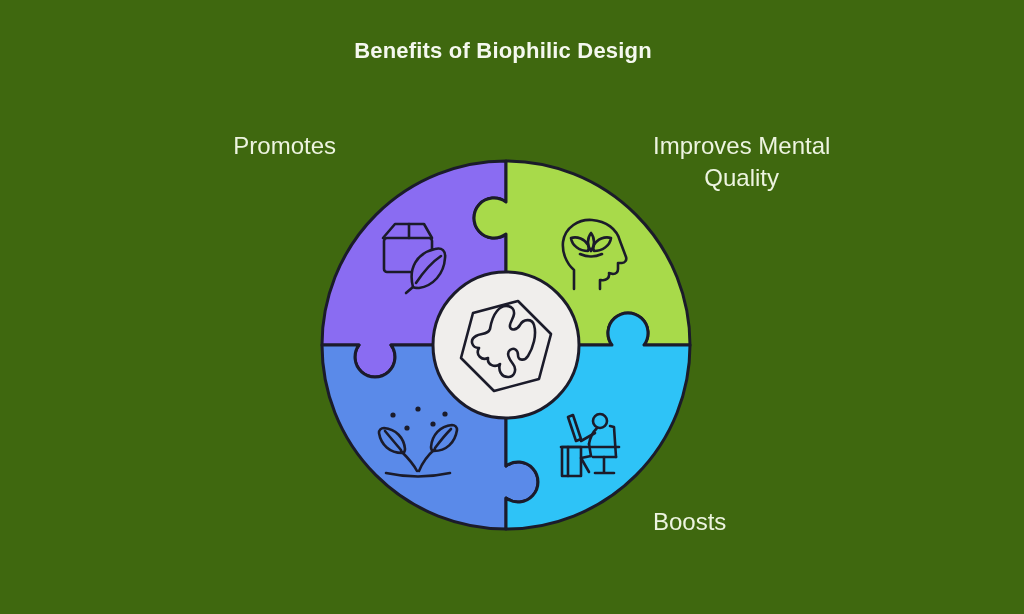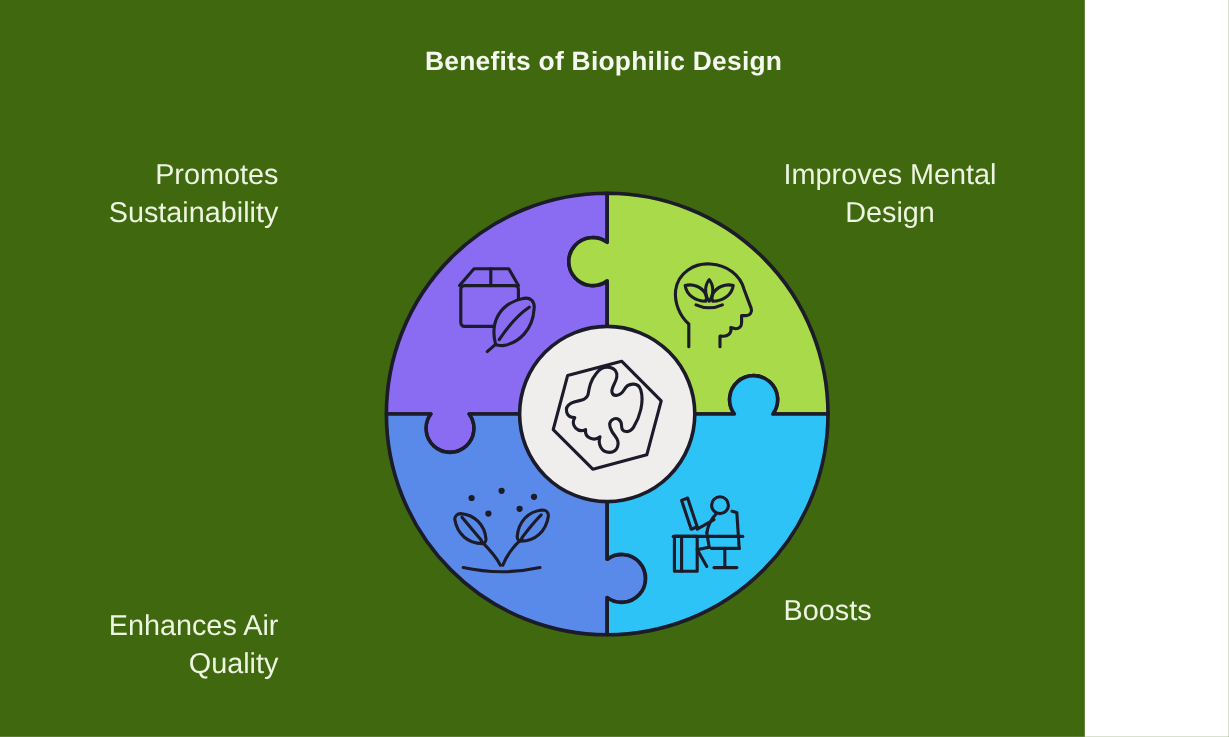--- a/index.html
+++ b/index.html
@@ -1,42 +1,41 @@
 <!DOCTYPE html>
 <html><head>
 <meta charset="utf-8">
 <style>
   html,body{margin:0;padding:0;}
   .stage{
     position:relative;
-    width:904px;height:614px;
+    width:1024px;height:614px;
     overflow:hidden;
     font-family:"Liberation Sans", sans-serif;
-    text-decoration:underline;
   }
   .title{
     position:absolute;
     top:38px;left:0;width:1006px;
     text-align:center;
     font-size:22px;font-weight:bold;
     letter-spacing:.2px;
     color:#f5f8ef;
     margin:0;
   }
   .diagram-svg{position:absolute;inset:0;width:1024px;height:614px;}
   .q-label{
     position:absolute;
     font-size:24px;line-height:32px;
     color:#edf4e0;
     white-space:nowrap;
   }
-  .q-label.tl{top:130px;right:672px;text-align:right;}
+  .q-label.tl{top:130px;right:688px;text-align:right;}
   .q-label.tr{top:130px;left:653px;text-align:center;}
   .q-label.bl{top:506px;right:672px;text-align:right;}
-  .q-label.br{top:494px;left:653px;text-align:left;}
+  .q-label.br{top:506px;left:653px;text-align:left;}
   .q-label span{display:block;}
   .icon{fill:none;stroke:#1b1b2a;stroke-width:2.6;stroke-linecap:round;stroke-linejoin:round;}
   .icon .dot{fill:#1b1b2a;stroke:none;}
 </style>
 </head>
 <body>
 
 <div class="stage" style="background: rgb(63, 104, 15);">
 
   <h1 class="title">Benefits of Biophilic Design</h1>
@@ -126,27 +125,22 @@
       <path d="M 591 456 L 581 458 L 589 472"></path>
       <path d="M 610 426 L 614 427 L 616 457"></path>
       <path d="M 593 457 L 616 457"></path>
       <path d="M 604 457 L 604 472"></path>
       <path d="M 595 473 L 614 473"></path>
     </g>
   </svg>
 
   <div class="q-label tl">
     <span>Promotes</span>
-    <span>Sustainability</span>
   </div>
   <div class="q-label tr">
     <span>Improves Mental</span>
-    <span>Design</span>
-  </div>
-  <div class="q-label bl">
-    <span>Enhances Air</span>
     <span>Quality</span>
   </div>
   <div class="q-label br">
     <span>Boosts</span>
   </div>
 
 </div>
 
 </body></html>

